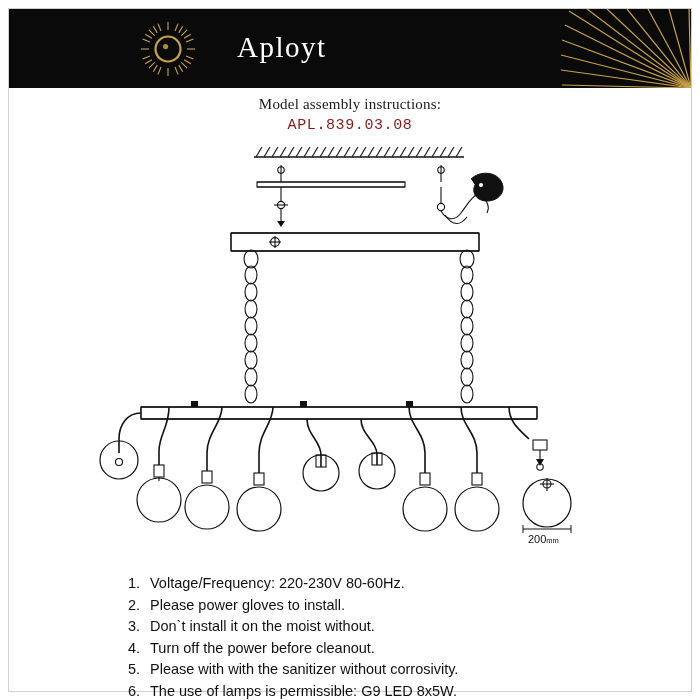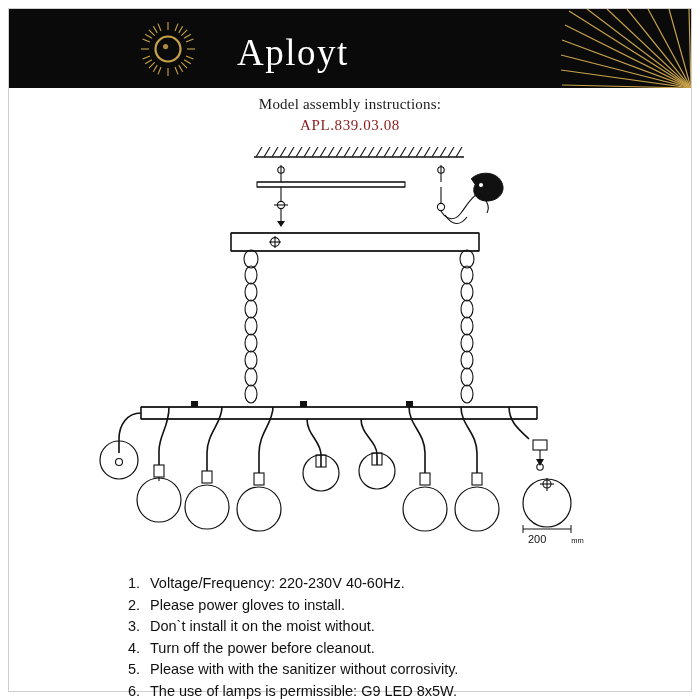--- a/index.html
+++ b/index.html
@@ -45,21 +45,21 @@
     left: 131px;
     top: 12px;
     width: 56px;
     height: 56px;
   }
   .logo-burst svg { display: block; }
   .brand-name {
     position: absolute;
     left: 228px;
     top: 22px;
-    font-size: 37px;
+    font-size: 29px;
     letter-spacing: 1.5px;
     color: #ffffff;
     font-family: "Liberation Serif", serif;
   }
   .corner-rays {
     position: absolute;
     right: 0;
     top: 0;
     width: 230px;
     height: 79px;
@@ -73,21 +73,21 @@
     width: 700px;
     text-align: center;
   }
   .title-line1 {
     font-family: "Liberation Serif", serif;
     font-size: 15px;
     color: #1a1a1a;
     letter-spacing: 0.2px;
   }
   .title-line2 {
-    font-family: Liberation Serif, serif;
+    font-family: Liberation Mono, monospace;
     font-size: 15px;
     color: #8a1a1a;
     margin-top: 4px;
     letter-spacing: 0.6px;
   }
 
   
   .drawing {
     position: absolute;
     left: 9px;
@@ -99,21 +99,21 @@
 
   
   .dim-label {
     position: absolute;
     left: 519px;
     top: 398px;
     font-family: "Liberation Sans", sans-serif;
     font-size: 11px;
     color: #111;
   }
-  .dim-label .unit { font-size: 7.5px; padding-left: 25px; }
+  .dim-label .unit { font-size: 7.5px; }
 
   
   .instructions {
     position: absolute;
     left: 128px;
     top: 573px;
     width: 540px;
   }
   .instr-row {
     display: flex;
@@ -357,21 +357,21 @@
     </svg>
 
     <div class="dim-label">
       <span>200</span><span class="unit">mm</span>
     </div>
   </div>
 
   <div class="instructions">
     <div class="instr-row">
       <span class="instr-num">1.</span>
-      <span class="instr-text">Voltage/Frequency: 220-230V 40-60Hz.</span>
+      <span class="instr-text">Voltage/Frequency: 220-230V 80-60Hz.</span>
     </div>
     <div class="instr-row">
       <span class="instr-num">2.</span>
       <span class="instr-text">Please power gloves to install.</span>
     </div>
     <div class="instr-row">
       <span class="instr-num">3.</span>
       <span class="instr-text">Don`t install it on the moist without.</span>
     </div>
     <div class="instr-row">

